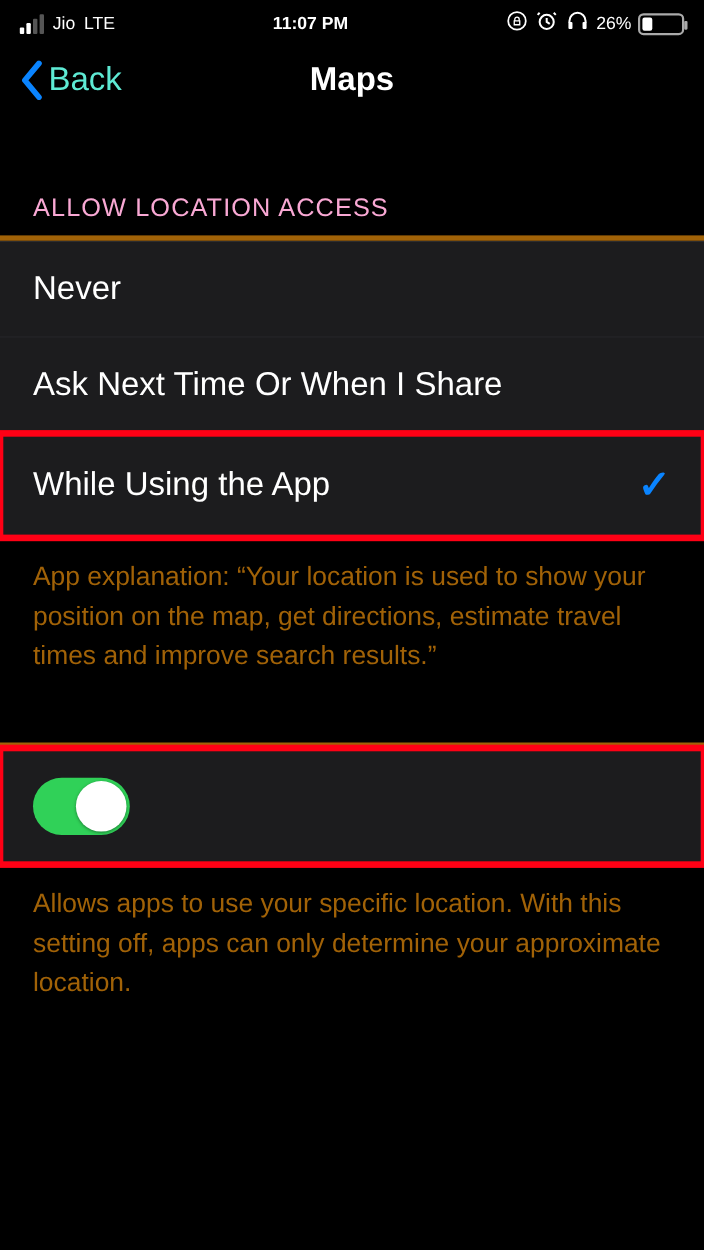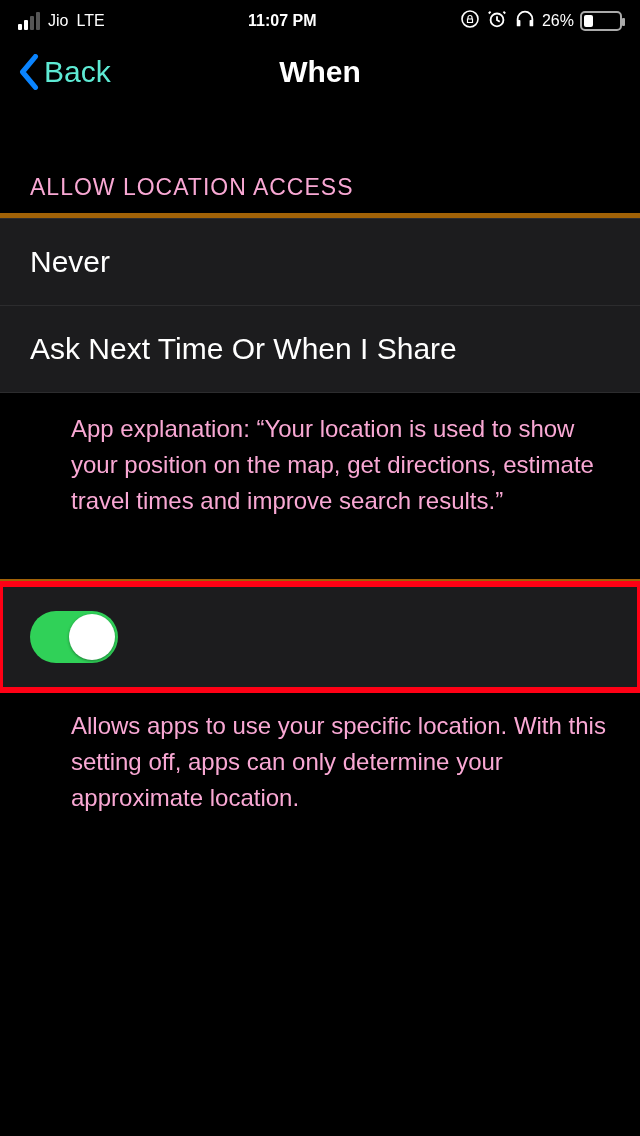--- a/index.html
+++ b/index.html
@@ -20,21 +20,21 @@
   .back-btn { display: flex; align-items: center; color: #5eead4; font-size: 30px; gap: 2px; }
   .back-btn svg { width: 26px; height: 36px; }
   .nav-title { position:absolute; left:50%; transform:translateX(-50%); font-size: 30px; font-weight:600; }
 
   .section-header { color: #f9a8d4; font-size: 23px; letter-spacing: 1px; text-transform: uppercase; padding: 60px 30px 12px 30px; }
   .list { border-top: 5px solid #a16207; }
   .row { background: #1c1c1e; padding: 26px 30px; font-size: 30px; display: flex; align-items: center; justify-content: space-between; border-bottom: 1px solid #2c2c2e; }
   .row:first-child { border-top: 1px solid #2c2c2e; }
   .highlight-red { outline: 6px solid #ff0015; outline-offset:-3px; }
   .check { color:#0a84ff; font-size:36px; font-weight:600; }
-  .footer-text { color:#f9a8d4; font-size:24px; line-height:1.5; padding: 18px 30px 30px 30px; margin-left: 41px; }
+  .footer-text { color:#a16207; font-size:24px; line-height:1.5; padding: 18px 30px 30px 30px; }
 
   .list2 { margin-top: 30px; }
   .toggle { width:88px; height:52px; background:#30d158; border-radius:26px; position:relative; }
   .toggle .knob { position:absolute; right:3px; top:3px; width:46px; height:46px; background:#fff; border-radius:50%; box-shadow:0 1px 3px rgba(0,0,0,.4); }
 </style>
 </head>
 <body>
 
 <div class="status-bar">
   <div class="status-left">
@@ -79,31 +79,35 @@
   </div>
 </div>
 
 <div class="nav-bar">
   <div class="back-btn">
     <svg viewBox="0 0 16 28">
         <path d="M13 2 L3 14 L13 26" fill="none" stroke="#0a84ff" stroke-width="4" stroke-linecap="round" stroke-linejoin="round"></path>
       </svg>
     <span>Back</span>
   </div>
-  <div class="nav-title">When</div>
+  <div class="nav-title">Maps</div>
 </div>
 
 <div class="section-header">ALLOW LOCATION ACCESS</div>
 
 <div class="list">
   <div class="row">
     <span>Never</span>
   </div>
   <div class="row">
     <span>Ask Next Time Or When I Share</span>
+  </div>
+  <div class="row highlight-red">
+    <span>While Using the App</span>
+    <span class="check">✓</span>
   </div>
 </div>
 
 <div class="footer-text">App explanation: “Your location is used to show your position on the map, get directions, estimate travel times and improve search results.”</div>
 
 <div class="list list2">
   <div class="row highlight-red">
     <span class="toggle">
         <span class="knob"></span>
       </span>

